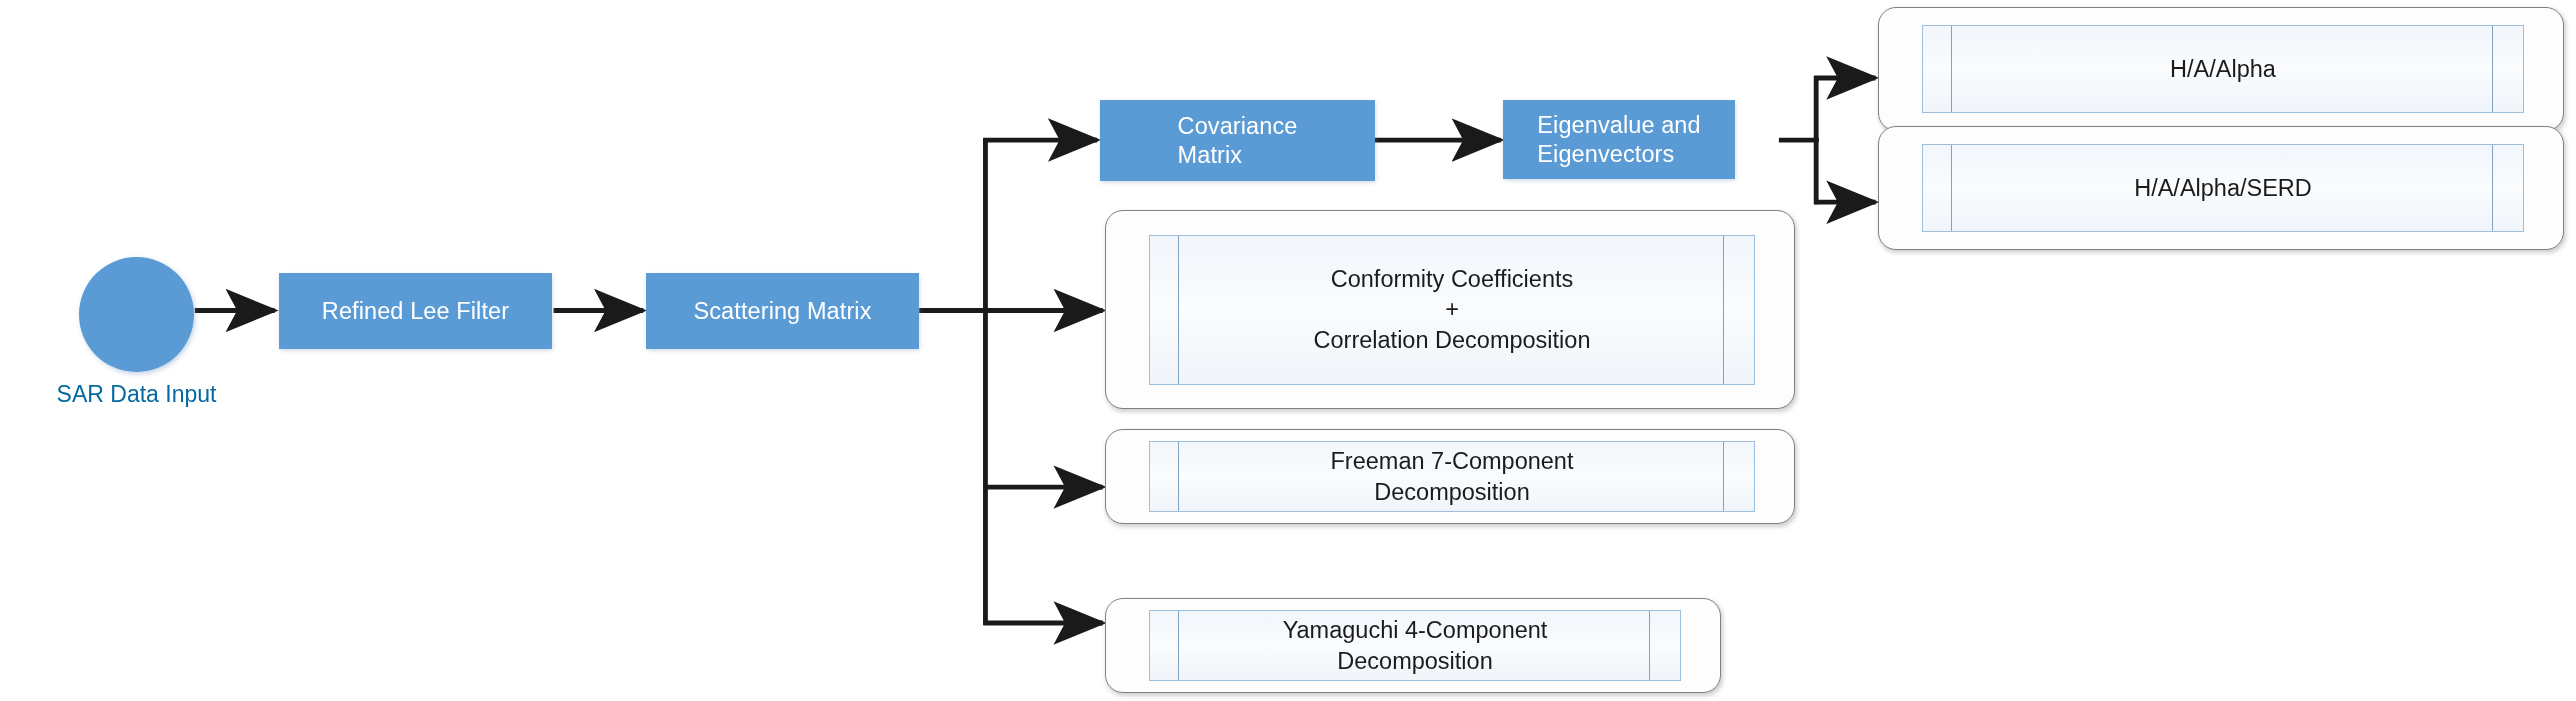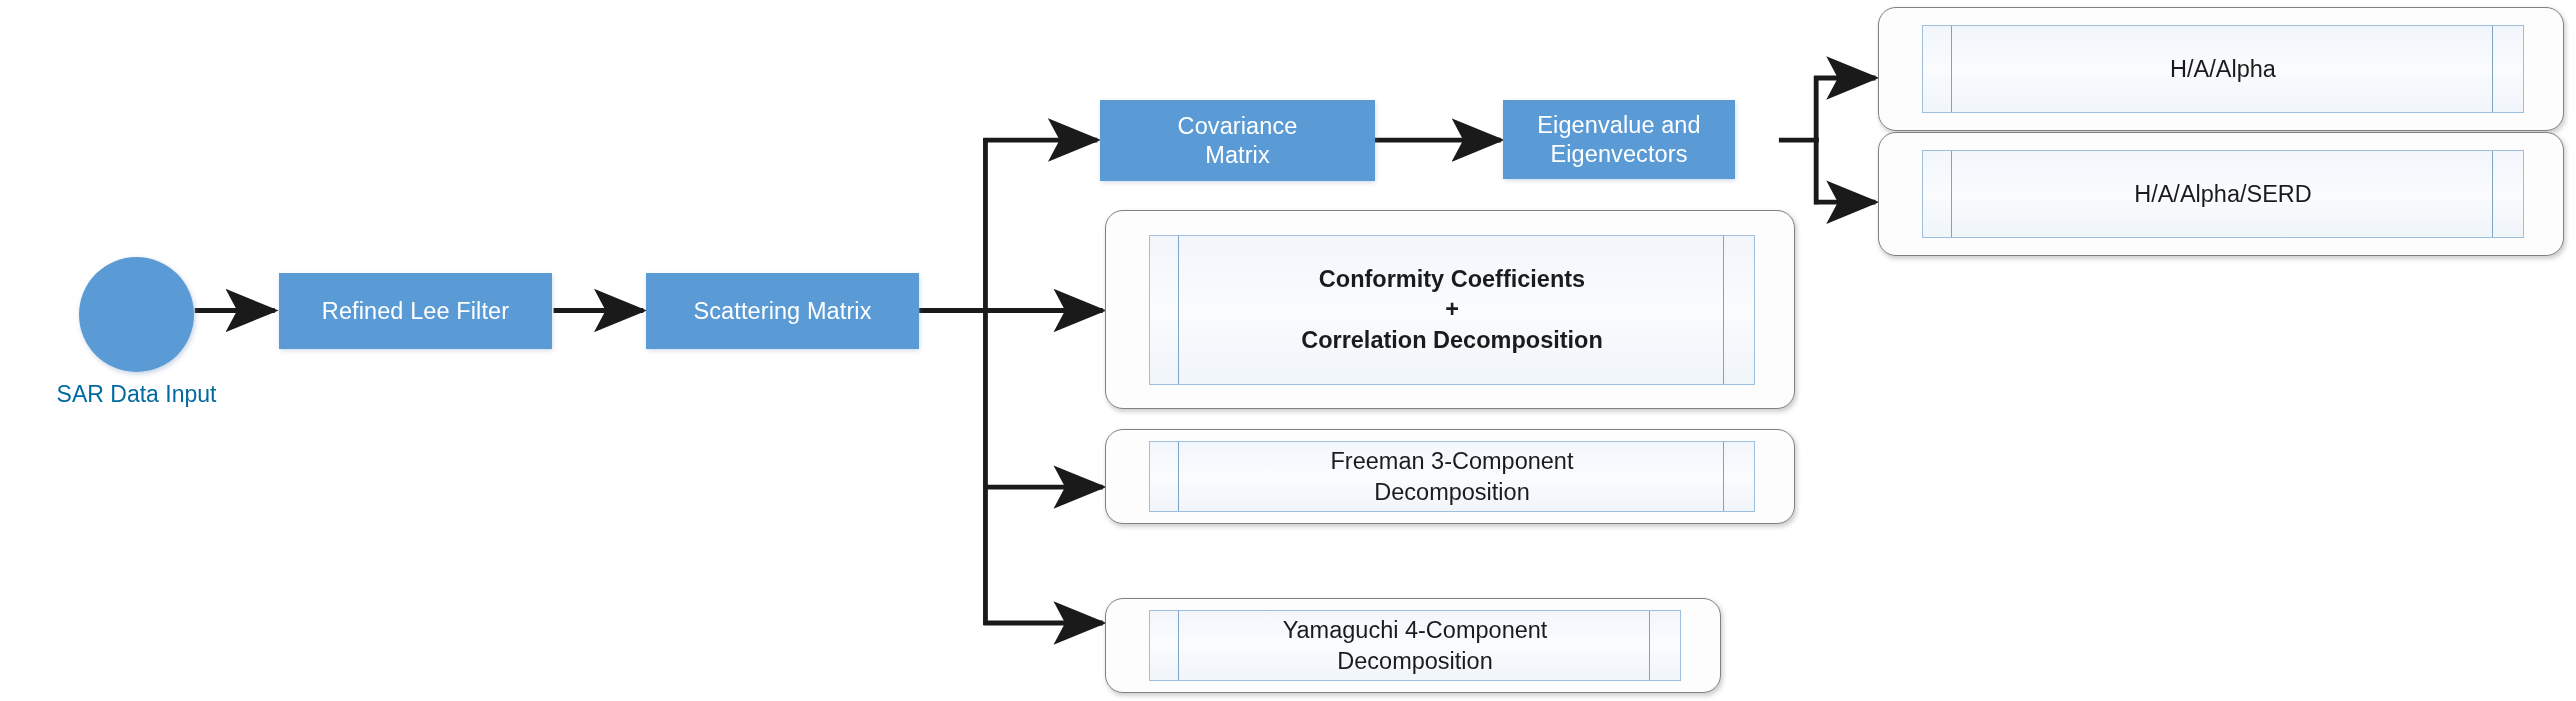--- a/index.html
+++ b/index.html
@@ -24,21 +24,21 @@
   }
 
   
   .proc {
     position: absolute;
     background: #5B9BD5;
     color: #FFFFFF;
     display: flex;
     align-items: center;
     justify-content: center;
-    text-align: center;
+    text-align: left;
     font-size: 23.5px;
     line-height: 1.22;
     letter-spacing: 0.1px;
     box-shadow: 1.4px 2.1px 4.8px rgba(120,150,190,0.40);
   }
 
   
   .start-circle {
     position: absolute;
     background: #5B9BD5;
@@ -65,21 +65,21 @@
   .card-inner {
     position: absolute;
     left: 43px;
     right: 39px;
     top: 19.3px;
     bottom: 19.3px;
     background: linear-gradient(180deg,#F2F6FB 0%, #FAFCFE 50%, #F0F5FA 100%);
     border: 0.7px solid #9DBEDC;
     box-sizing: border-box;
   }
-  .card-inner.tall { top: 23.5px; bottom: 23.5px; font-weight: bold; }
+  .card-inner.tall { top: 23.5px; bottom: 23.5px; }
   .rule {
     position: absolute;
     top: 0;
     bottom: 0;
     width: 0;
     border-left: 0.7px solid #7FA3C4;
   }
   .rule.left  { left: 28px; }
   .rule.right { right: 30px; }
   .card-text {
@@ -152,21 +152,21 @@
         <span>Correlation Decomposition</span>
       </div>
     </div>
   </div>
 
   <div class="card" style="left:1105px; top:429px; width:690px; height:95px;">
     <div class="card-inner" style="top:11px; bottom:11px;">
       <span class="rule left"></span>
       <span class="rule right"></span>
       <div class="card-text">
-        <span>Freeman 3-Component</span>
+        <span>Freeman 7-Component</span>
         <span>Decomposition</span>
       </div>
     </div>
   </div>
 
   <div class="card" style="left:1105px; top:598px; width:616px; height:95px;">
     <div class="card-inner" style="top:11px; bottom:11px;">
       <span class="rule left"></span>
       <span class="rule right"></span>
       <div class="card-text">
@@ -179,21 +179,21 @@
   <div class="card" style="left:1878px; top:7px; width:686px; height:124px;">
     <div class="card-inner" style="top:17px; bottom:17px;">
       <span class="rule left"></span>
       <span class="rule right"></span>
       <div class="card-text">
         <span>H/A/Alpha</span>
       </div>
     </div>
   </div>
 
-  <div class="card" style="left:1878px; top:132px; width:686px; height:124px;">
+  <div class="card" style="left:1878px; top:126px; width:686px; height:124px;">
     <div class="card-inner" style="top:17px; bottom:17px;">
       <span class="rule left"></span>
       <span class="rule right"></span>
       <div class="card-text">
         <span>H/A/Alpha/SERD</span>
       </div>
     </div>
   </div>
 
 </div>

